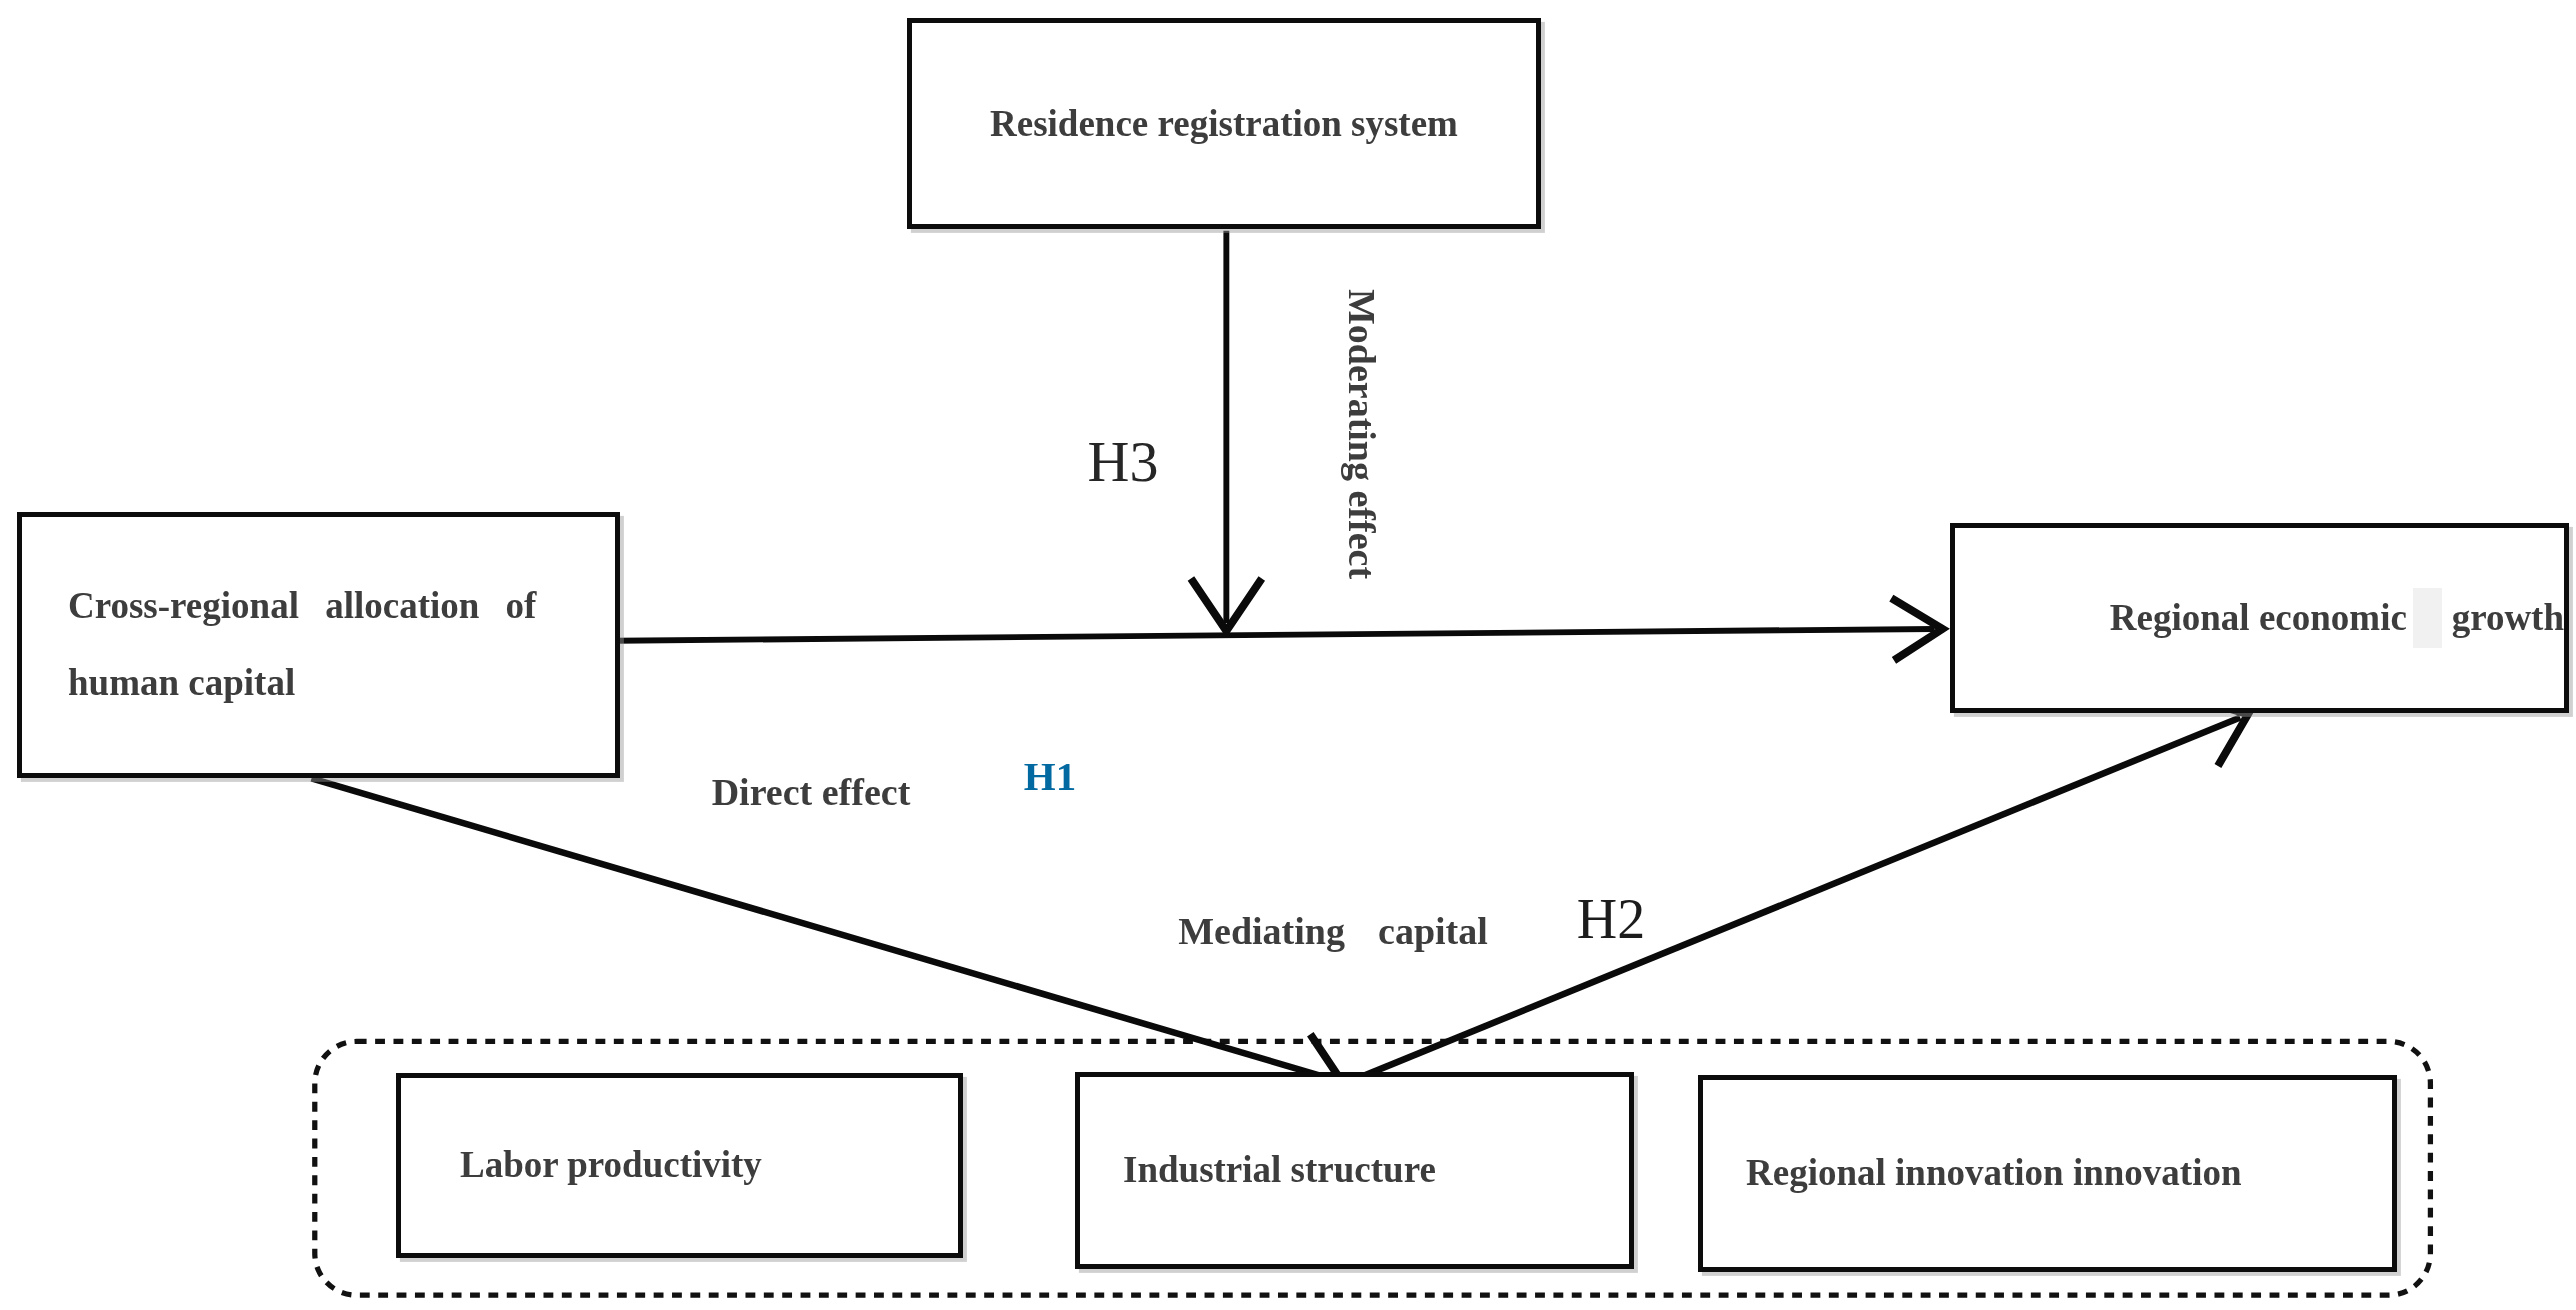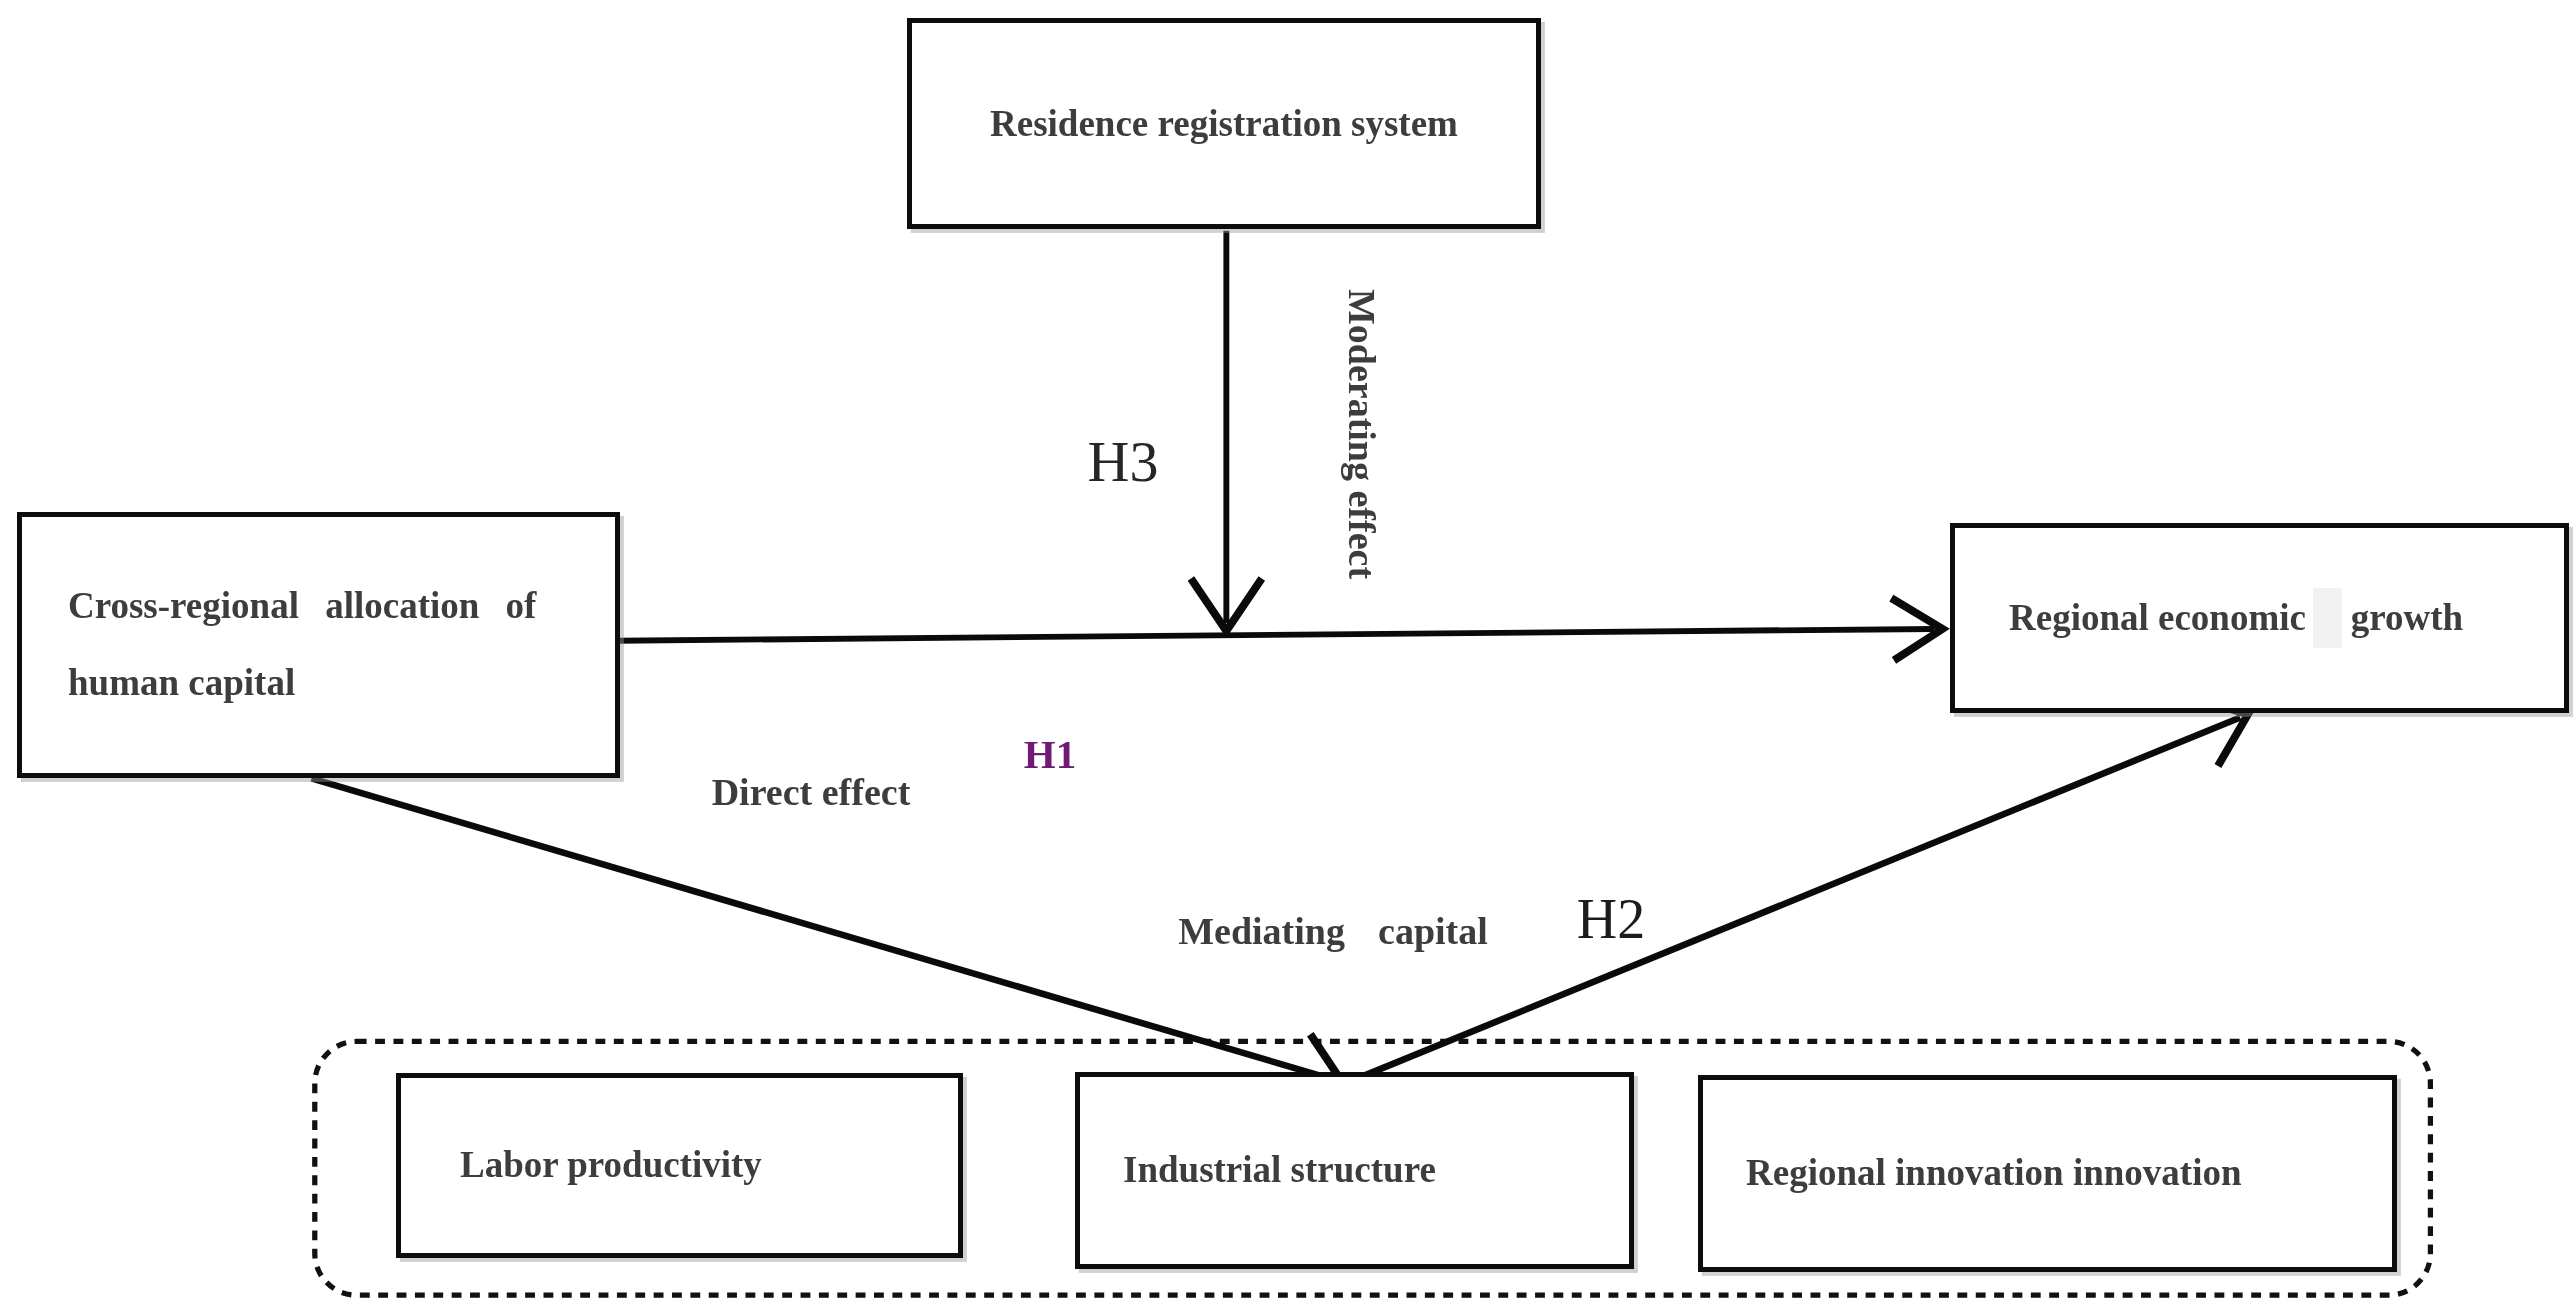--- a/index.html
+++ b/index.html
@@ -41,20 +41,21 @@
     left: 17px; top: 512px; width: 603px; height: 266px;
     flex-direction: column; align-items: flex-start; justify-content: center;
     padding-left: 46px; padding-right: 26px;
   }
   .box-left .line1 { word-spacing: 17px; line-height: 2.07; }
   .box-left .line2 { line-height: 2.07; }
   .box-right {
     left: 1950px; top: 523px; width: 619px; height: 190px;
     padding-left: 54px;
     white-space: nowrap;
+    justify-content: flex-end;
   }
   .patch {
     display: inline-block;
     width: 29px;
     height: 60px;
     background: #f1f1f1;
     margin: 0 9.2px 0 6.6px;
     vertical-align: -14.4px;
   }
   .box-mediator1 { left: 396px;  top: 1073px; width: 567px;  height: 185px; padding-left: 59px; }
@@ -72,22 +73,22 @@
     left: 1362px; top: 434px;
     transform: translate(-50%, -50%) rotate(90deg);
   }
   .label-direct { left: 811px; top: 754px; margin-top: 38px; }
   .label-mediating { left: 1333px; top: 931px; word-spacing: 23.6px; }
   .label-h3 {
     left: 1123px; top: 461px;
     font-weight: 400; font-size: 58px; color: #262626;
   }
   .label-h1 {
-    left: 1050px; top: 754px;
-    font-weight: 700; font-size: 41px; color: #701a75;
+    left: 1050px; top: 776px;
+    font-weight: 700; font-size: 41px; color: #0369a1;
   }
   .label-h2 {
     left: 1611px; top: 919px;
     font-weight: 400; font-size: 56px; color: #1c1c1c;
   }
 </style>
 </head>
 <body>
 
 <div id="canvas">

